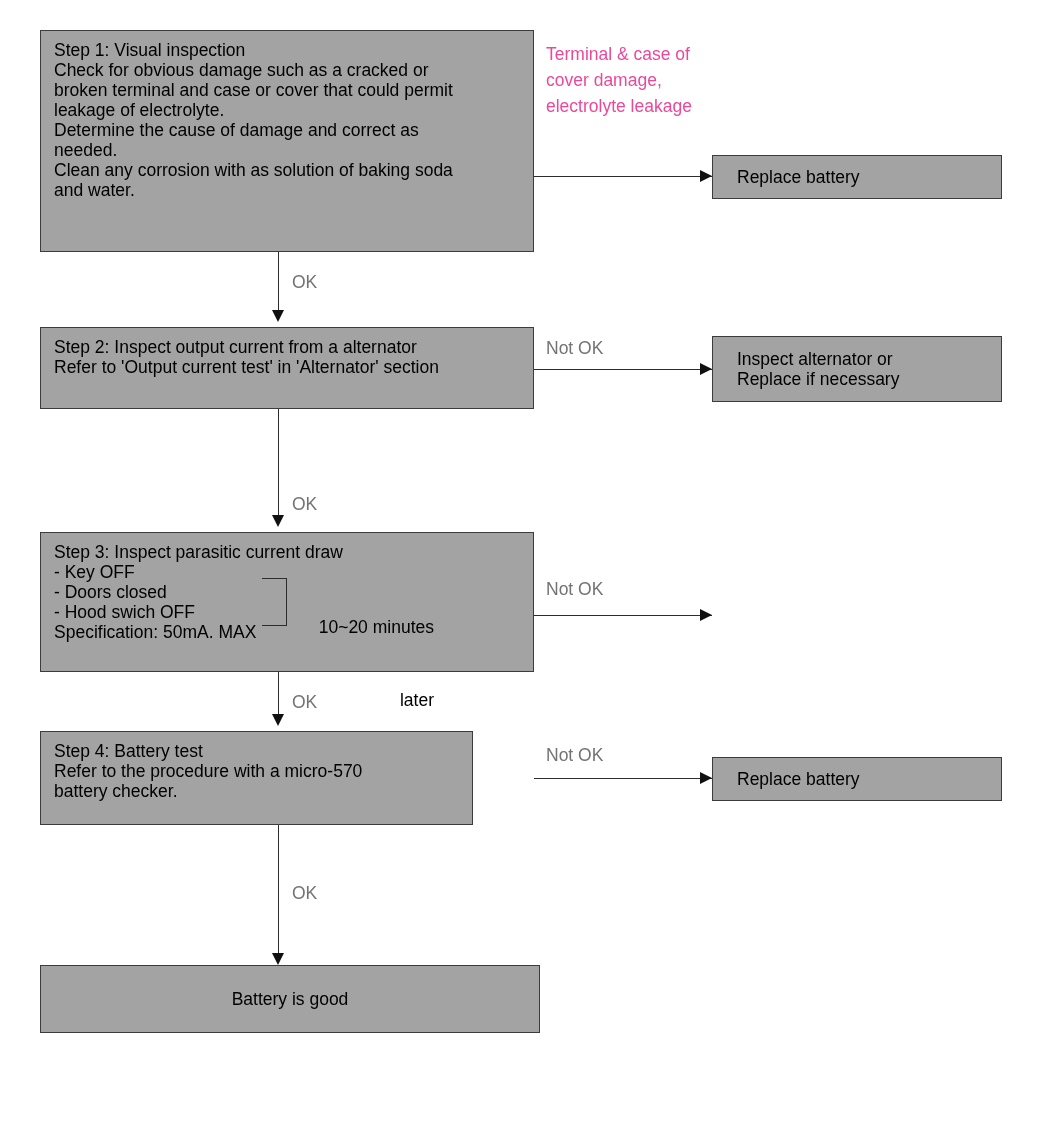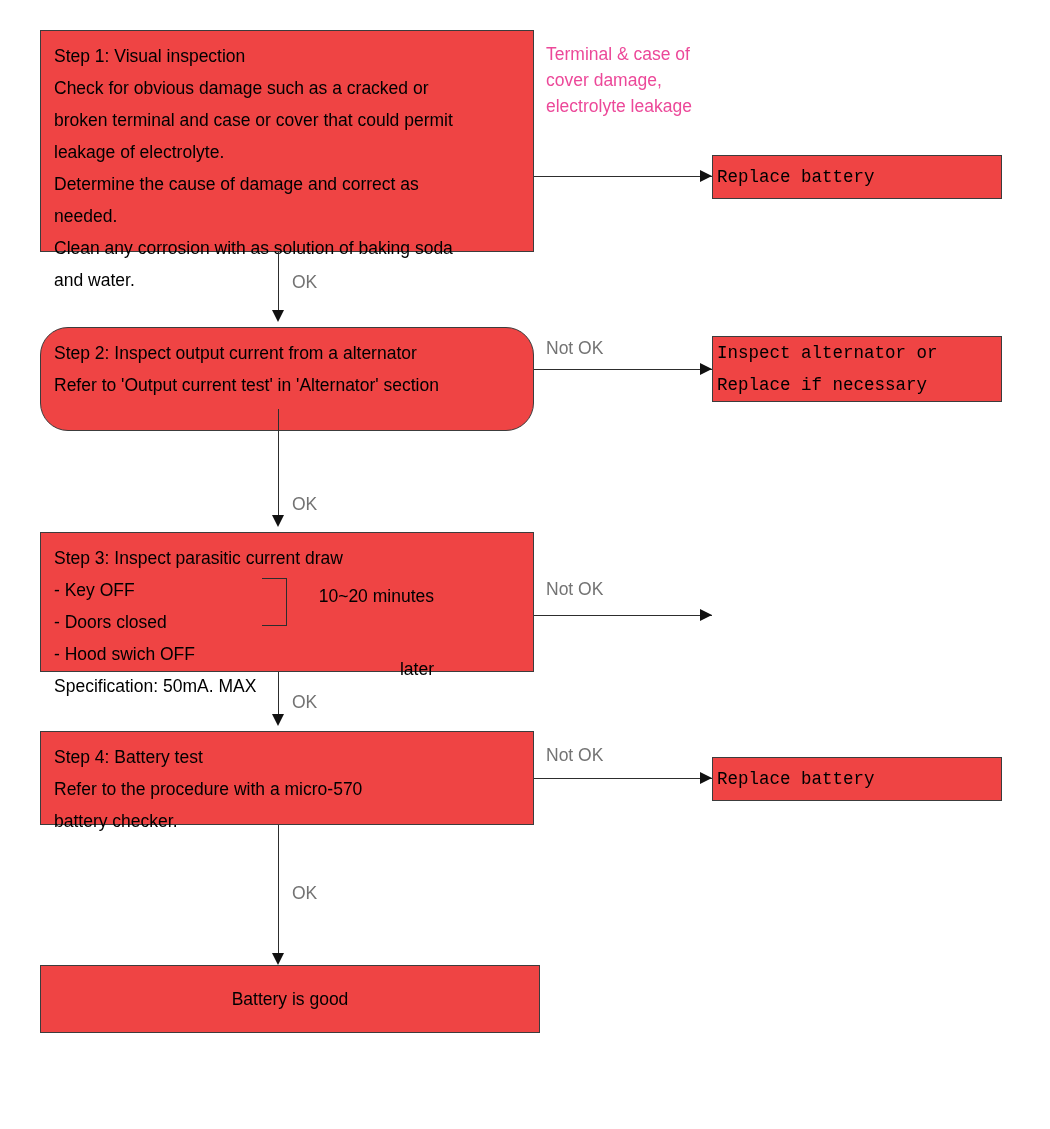--- a/index.html
+++ b/index.html
@@ -15,34 +15,33 @@
     position: relative;
     width: 1050px;
     height: 1129px;
     background: #ffffff;
     overflow: hidden;
   }
   .box {
     position: absolute;
     box-sizing: border-box;
     border: 1.5px solid #3c3c3c;
-    background: #ef4444;
+    background: #a3a3a3;
     font-size: 17.5px;
-    line-height: 32px;
+    line-height: 20px;
     color: #000000;
     white-space: pre-line;
   }
   .box.left {
     padding: 9px 0 9px 13px;
   }
   .box.right {
-    padding: 0 0 0 4px;
+    padding: 0 0 0 24px;
     display: flex;
     align-items: center;
-    font-family: Liberation Mono, monospace;
   }
   .box.center {
     display: flex;
     align-items: center;
     justify-content: center;
     padding: 16px;
   }
   .note {
     position: absolute;
     font-size: 17.5px;
@@ -90,21 +89,21 @@
     border-right: 1.6px solid #2d2d2d;
     border-bottom: 1.6px solid #2d2d2d;
   }
   .timer-note {
     position: absolute;
     font-size: 17.5px;
     line-height: 27px;
     text-align: right;
     color: #000000;
   }
-  .timer-note .l1 { display: block; }
+  .timer-note .l1 { display: block; margin-top: 31px; }
   .timer-note .l2 { display: block; margin-top: 46px; }
 </style>
 </head>
 <body>
 
 <div id="canvas">
 
   <div class="box left" style="left:40px; top:30px; width:494px; height:222px;">Step 1: Visual inspection
 Check for obvious damage such as a cracked or
 broken terminal and case or cover that could permit
@@ -120,21 +119,21 @@
 
   <div class="hline" style="left:534px; top:176px; width:178px;"></div>
   <div class="arrow-right" style="left:700px; top:169.5px;"></div>
 
   <div class="box right" style="left:712px; top:155px; width:290px; height:44px;">Replace battery</div>
 
   <div class="vline" style="left:278px; top:252px; height:62px;"></div>
   <div class="arrow-down" style="left:271.5px; top:310px;"></div>
   <div class="edge-label" style="left:292px; top:272px;">OK</div>
 
-  <div class="box left" style="left:40px; top:327px; width:494px; height:104px;border-radius:28px;">Step 2: Inspect output current from a alternator
+  <div class="box left" style="left:40px; top:327px; width:494px; height:82px;">Step 2: Inspect output current from a alternator
 Refer to 'Output current test' in 'Alternator' section</div>
 
   <div class="edge-label" style="left:546px; top:338px;">Not OK</div>
 
   <div class="hline" style="left:534px; top:369px; width:178px;"></div>
   <div class="arrow-right" style="left:700px; top:362.5px;"></div>
 
   <div class="box right" style="left:712px; top:336px; width:290px; height:66px;">Inspect alternator or
 Replace if necessary</div>
 
@@ -158,21 +157,21 @@
   <div class="edge-label" style="left:546px; top:579px;">Not OK</div>
 
   <div class="hline" style="left:534px; top:615px; width:178px;"></div>
   <div class="arrow-right" style="left:700px; top:608.5px;"></div>
 
 
   <div class="vline" style="left:278px; top:672px; height:46px;"></div>
   <div class="arrow-down" style="left:271.5px; top:714px;"></div>
   <div class="edge-label" style="left:292px; top:692px;">OK</div>
 
-  <div class="box left" style="left:40px; top:731px; width:494px; height:94px;">Step 4: Battery test
+  <div class="box left" style="left:40px; top:731px; width:433px; height:94px;">Step 4: Battery test
 Refer to the procedure with a micro-570
 battery checker.</div>
 
   <div class="edge-label" style="left:546px; top:745px;">Not OK</div>
 
   <div class="hline" style="left:534px; top:778px; width:178px;"></div>
   <div class="arrow-right" style="left:700px; top:771.5px;"></div>
 
   <div class="box right" style="left:712px; top:757px; width:290px; height:44px;">Replace battery</div>
 

